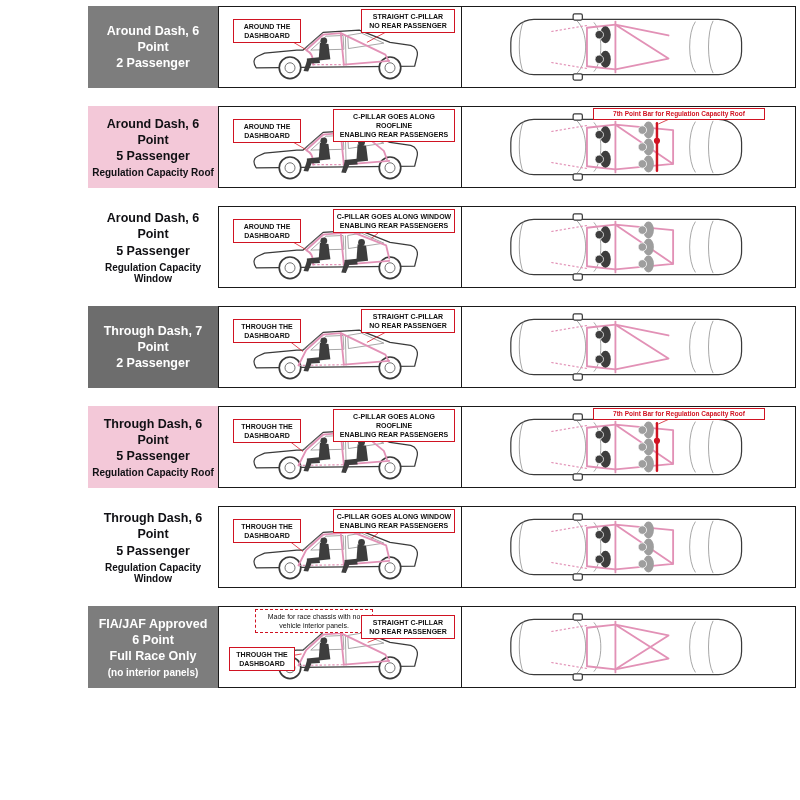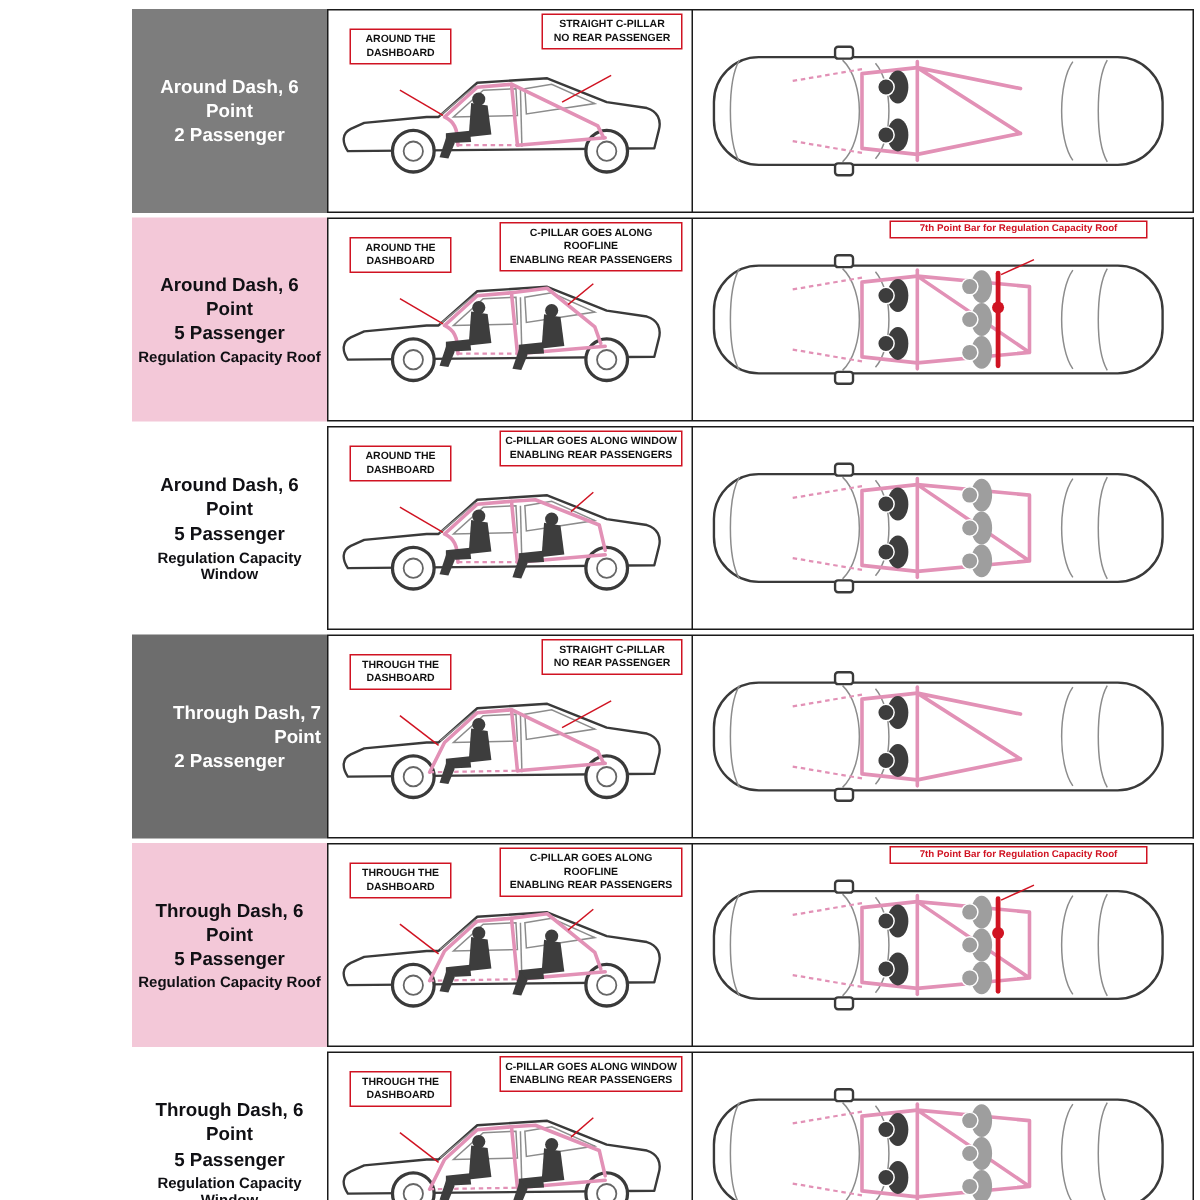--- a/index.html
+++ b/index.html
@@ -1,25 +1,25 @@
 <!DOCTYPE html>
 <html style="--label-gray: #7d7d7d; --label-dark-gray: #6d6d6d; --label-pink: #f3c8d8; --label-white: #ffffff; --cage-pink: #e291b6; --callout-red: #d01322; --car-outline: #3a3a3a; --occupant-dark: #3d3d3d; --occupant-gray: #9e9e9e;"><head>
 <meta charset="utf-8">
 <style>
   * { margin:0; padding:0; box-sizing:border-box; }
   html,body { width:800px; height:800px; background:#fff; overflow:hidden;
               font-family:"Liberation Sans", sans-serif; }
   .chart { position:absolute; top:6px; left:88px; width:708px; }
-  .row { display:flex; height:136px; margin-bottom:3px; }
+  .row { display:flex; height:82px; margin-bottom:18px; }
   .label-cell { width:130px; display:flex; flex-direction:column; justify-content:center;
                 align-items:center; text-align:center; padding:4px; }
   .label-cell .lt { font-size:12.5px; font-weight:bold; line-height:1.3; }
   .label-cell .ls { font-size:10px; margin-top:3px;font-weight:bold; }
   .label-cell[data-variant="gray"]      { background:var(--label-gray,#7d7d7d); color:#fff; }
-  .label-cell[data-variant="dark-gray"] { background:var(--label-dark-gray,#6d6d6d); color:#fff;text-align:right; }
+  .label-cell[data-variant="dark-gray"] { background:var(--label-dark-gray,#6d6d6d); color:#fff; }
   .label-cell[data-variant="pink"]      { background:var(--label-pink,#f3c8d8); color:#101014; }
   .label-cell[data-variant="white"]     { background:var(--label-white,#ffffff); color:#101014; }
   .cell { position:relative; border:1px solid #1a1a1a; background:#fff; }
   .side-cell { width:244px; border-right:1px solid #1a1a1a; }
   .top-cell  { width:334px; border-left:none; }
   .cell svg.art { position:absolute; left:0; bottom:0; width:100%; height:100%; }
   .callout { position:absolute; background:#fff; border:1px solid var(--callout-red,#d01322);
              color:#111; font-size:7px; font-weight:700; line-height:1.3; text-align:center;
              padding:2px; white-space:pre-line; z-index:2; }
   .co-a { left:14px; top:12px; width:68px; }
@@ -352,20 +352,26 @@
         <use href="#occ-top" transform="translate(130,36)"></use>
         <use href="#occ-top" transform="translate(130,68)"></use>
         <use href="#occ-top-g" transform="translate(186,30)"></use>
         <use href="#occ-top-g" transform="translate(186,52)"></use>
         <use href="#occ-top-g" transform="translate(186,74)"></use>
       </svg>
     </div>
   </div>
 
   <div class="row">
+    <div class="label-cell" data-variant="gray">
+      <div class="lt">FIA/JAF Approved</div>
+      <div class="lt">6 Point</div>
+      <div class="lt">Full Race Only</div>
+      <div class="ls">(no interior panels)</div>
+    </div>
     <div class="cell side-cell">
       <svg class="art" viewBox="0 0 244 104">
         <use href="#car-side"></use>
         <g>
           <use href="#cage-side-hoop-through"></use>
             <use href="#cage-side-rear-straight"></use>
         </g>
         <use href="#occ-side" transform="translate(101,44) scale(0.85)"></use>
         <path class="leader" d="M 44,66 L 72,61"></path>
         <path class="leader" d="M 188,34 L 158,46"></path>

